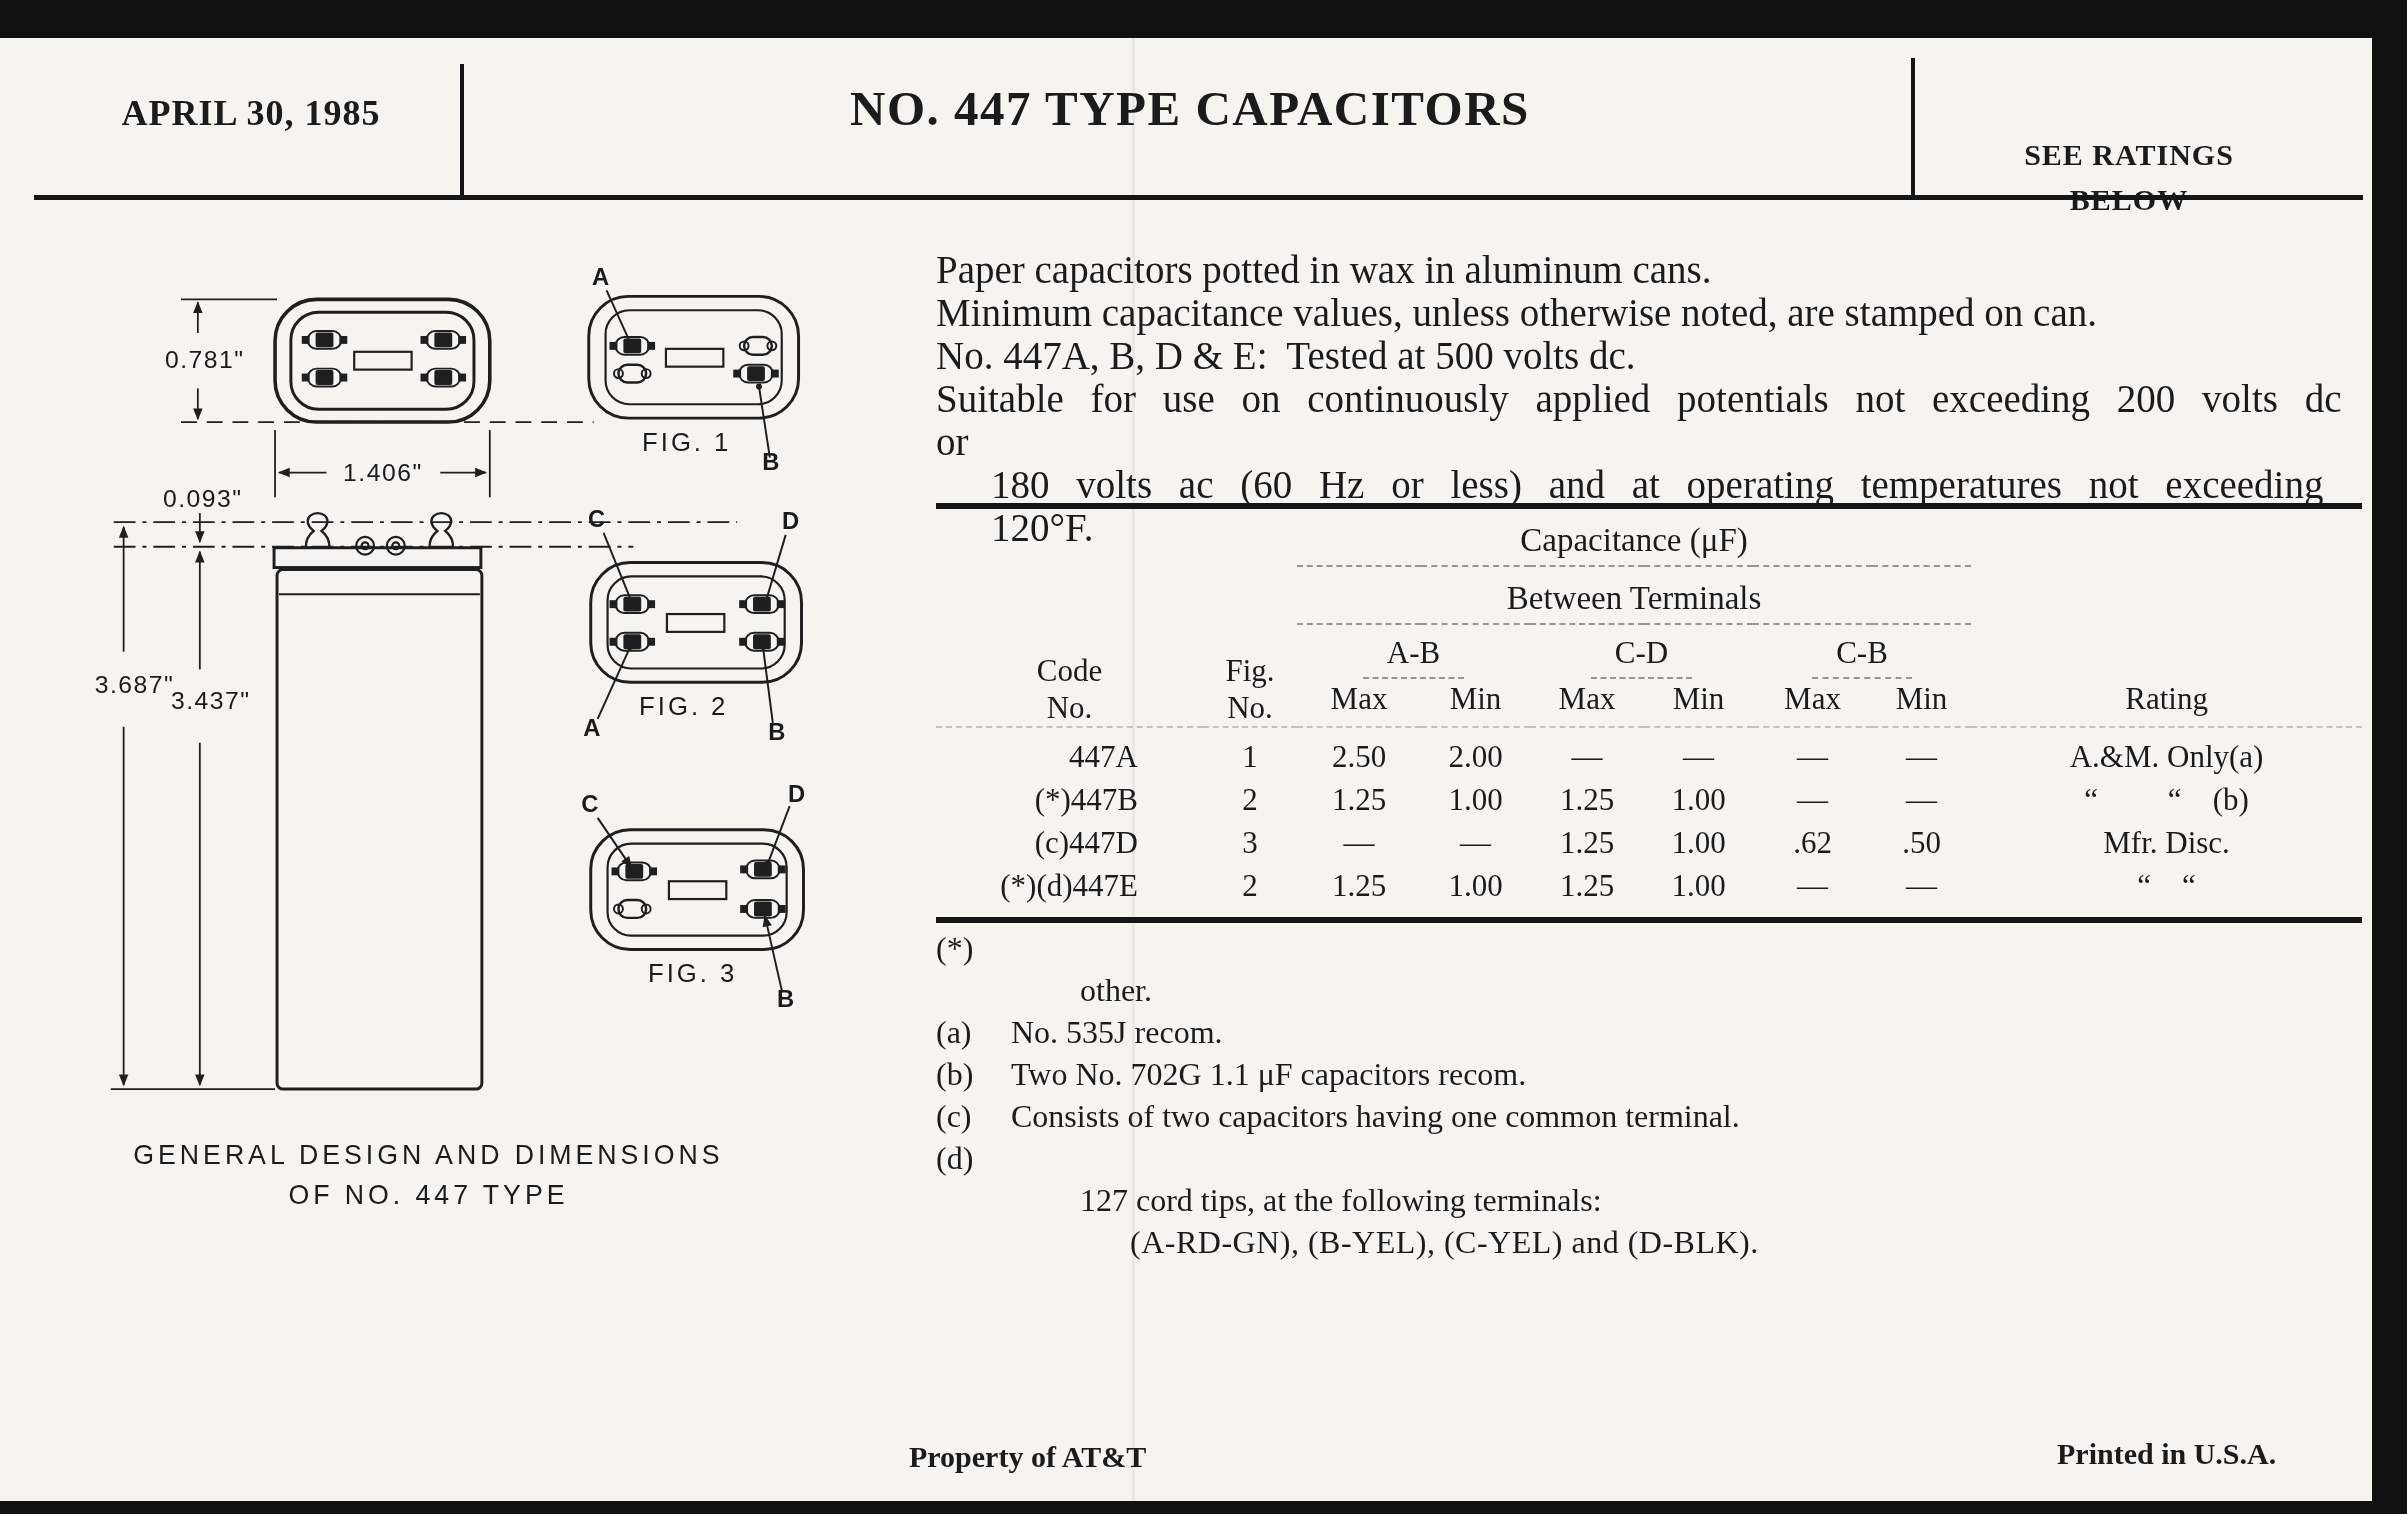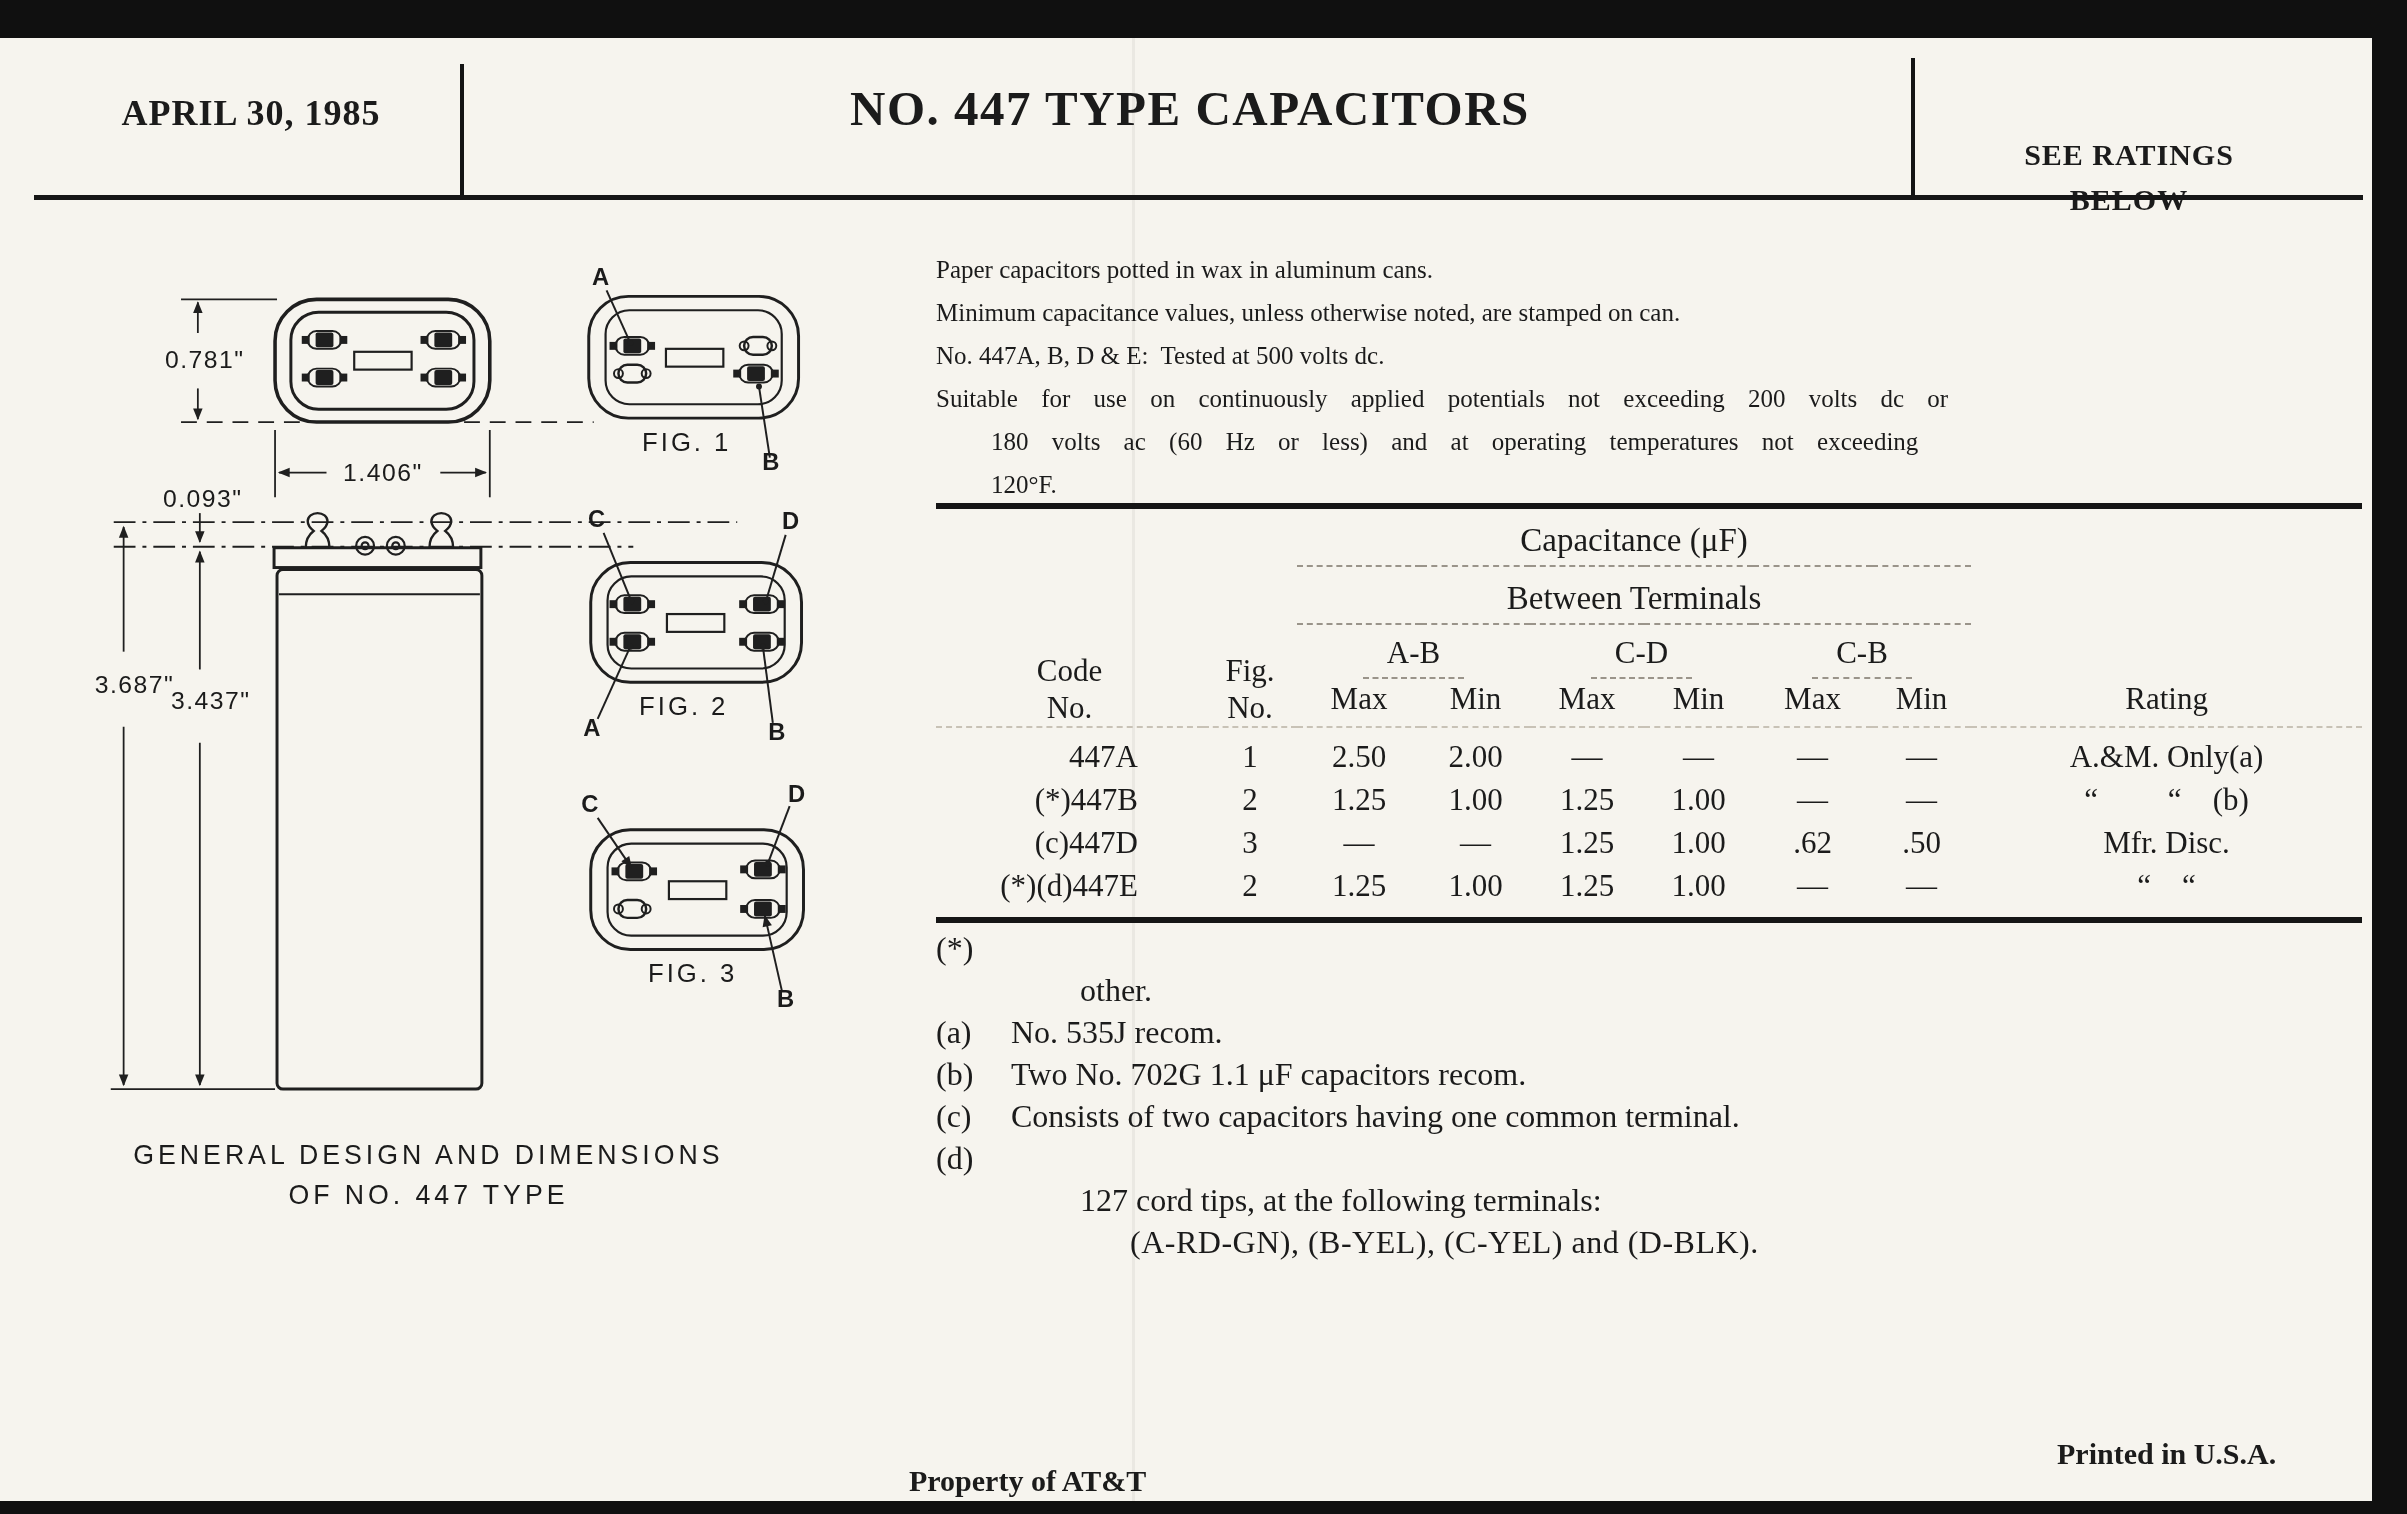--- a/index.html
+++ b/index.html
@@ -22,21 +22,21 @@
   .vdiv1 { position:absolute; left:460px; top:26px; width:4px; height:135px; background:#141414; }
   .hdr-title { position:absolute; left:470px; top:42px; width:1440px; text-align:center;
                font-size:49px; font-weight:bold; letter-spacing:1.5px; }
   .vdiv2 { position:absolute; left:1911px; top:20px; width:4px; height:141px; background:#141414; }
   .hdr-ratings { position:absolute; left:1921px; top:54px; width:416px; text-align:center;
                  font-size:30px; font-weight:bold; line-height:45px; letter-spacing:1px;margin-top:40px; }
   .hrule { position:absolute; left:34px; top:157px; width:2329px; height:5px; background:#161616; }
 
   
   .intro { position:absolute; left:936px; top:210px; width:1431px;
-           font-size:25px; line-height:43px; }
+           font-size:39px; line-height:43px; }
   .intro .pre { white-space:pre; }
   .ind { padding-left:55px; }
   .stretch { word-spacing:17px; }
 
   
   .cap-table { position:absolute; left:936px; top:465px; width:1426px;
                border-collapse:collapse; table-layout:fixed;
                border-top:6px solid #151515; border-bottom:6px solid #151515; }
   .cap-table td { padding:0; font-size:31px; vertical-align:bottom; }
   .c { text-align:center; }
@@ -57,21 +57,21 @@
   
   .fns { position:absolute; left:936px; top:889px; width:1434px; font-size:32px; }
   .fn { display:flex; line-height:42px; }
   .fn-m { width:75px; flex:none; }
   .fn-cont { padding-left:144px; line-height:42px; }
   .fn-cont2 { padding-left:194px; line-height:42px; letter-spacing:0.5px; }
   .fnstretch { word-spacing:20px; }
   .fnstretch2 { word-spacing:13px; }
 
   
-  .foot-left { position:absolute; left:909px; top:1402px; font-size:30px; font-weight:bold;margin-top:24px; }
+  .foot-left { position:absolute; left:909px; top:1402px; font-size:30px; font-weight:bold; }
   .foot-right { position:absolute; left:2057px; top:1399px; font-size:30px; font-weight:bold; }
 
   
   .drawing { position:absolute; left:59px; top:200px; }
   .ln { fill:none; stroke:#1f1f1f; stroke-width:3; }
   .thick { stroke-width:3.6; }
   .thin { stroke-width:2.2; }
   .dim { stroke:#1f1f1f; stroke-width:1.8; fill:none; }
   .dash { stroke-dasharray:16 10; }
   .dashdot { stroke-dasharray:22 7 4 7; }

